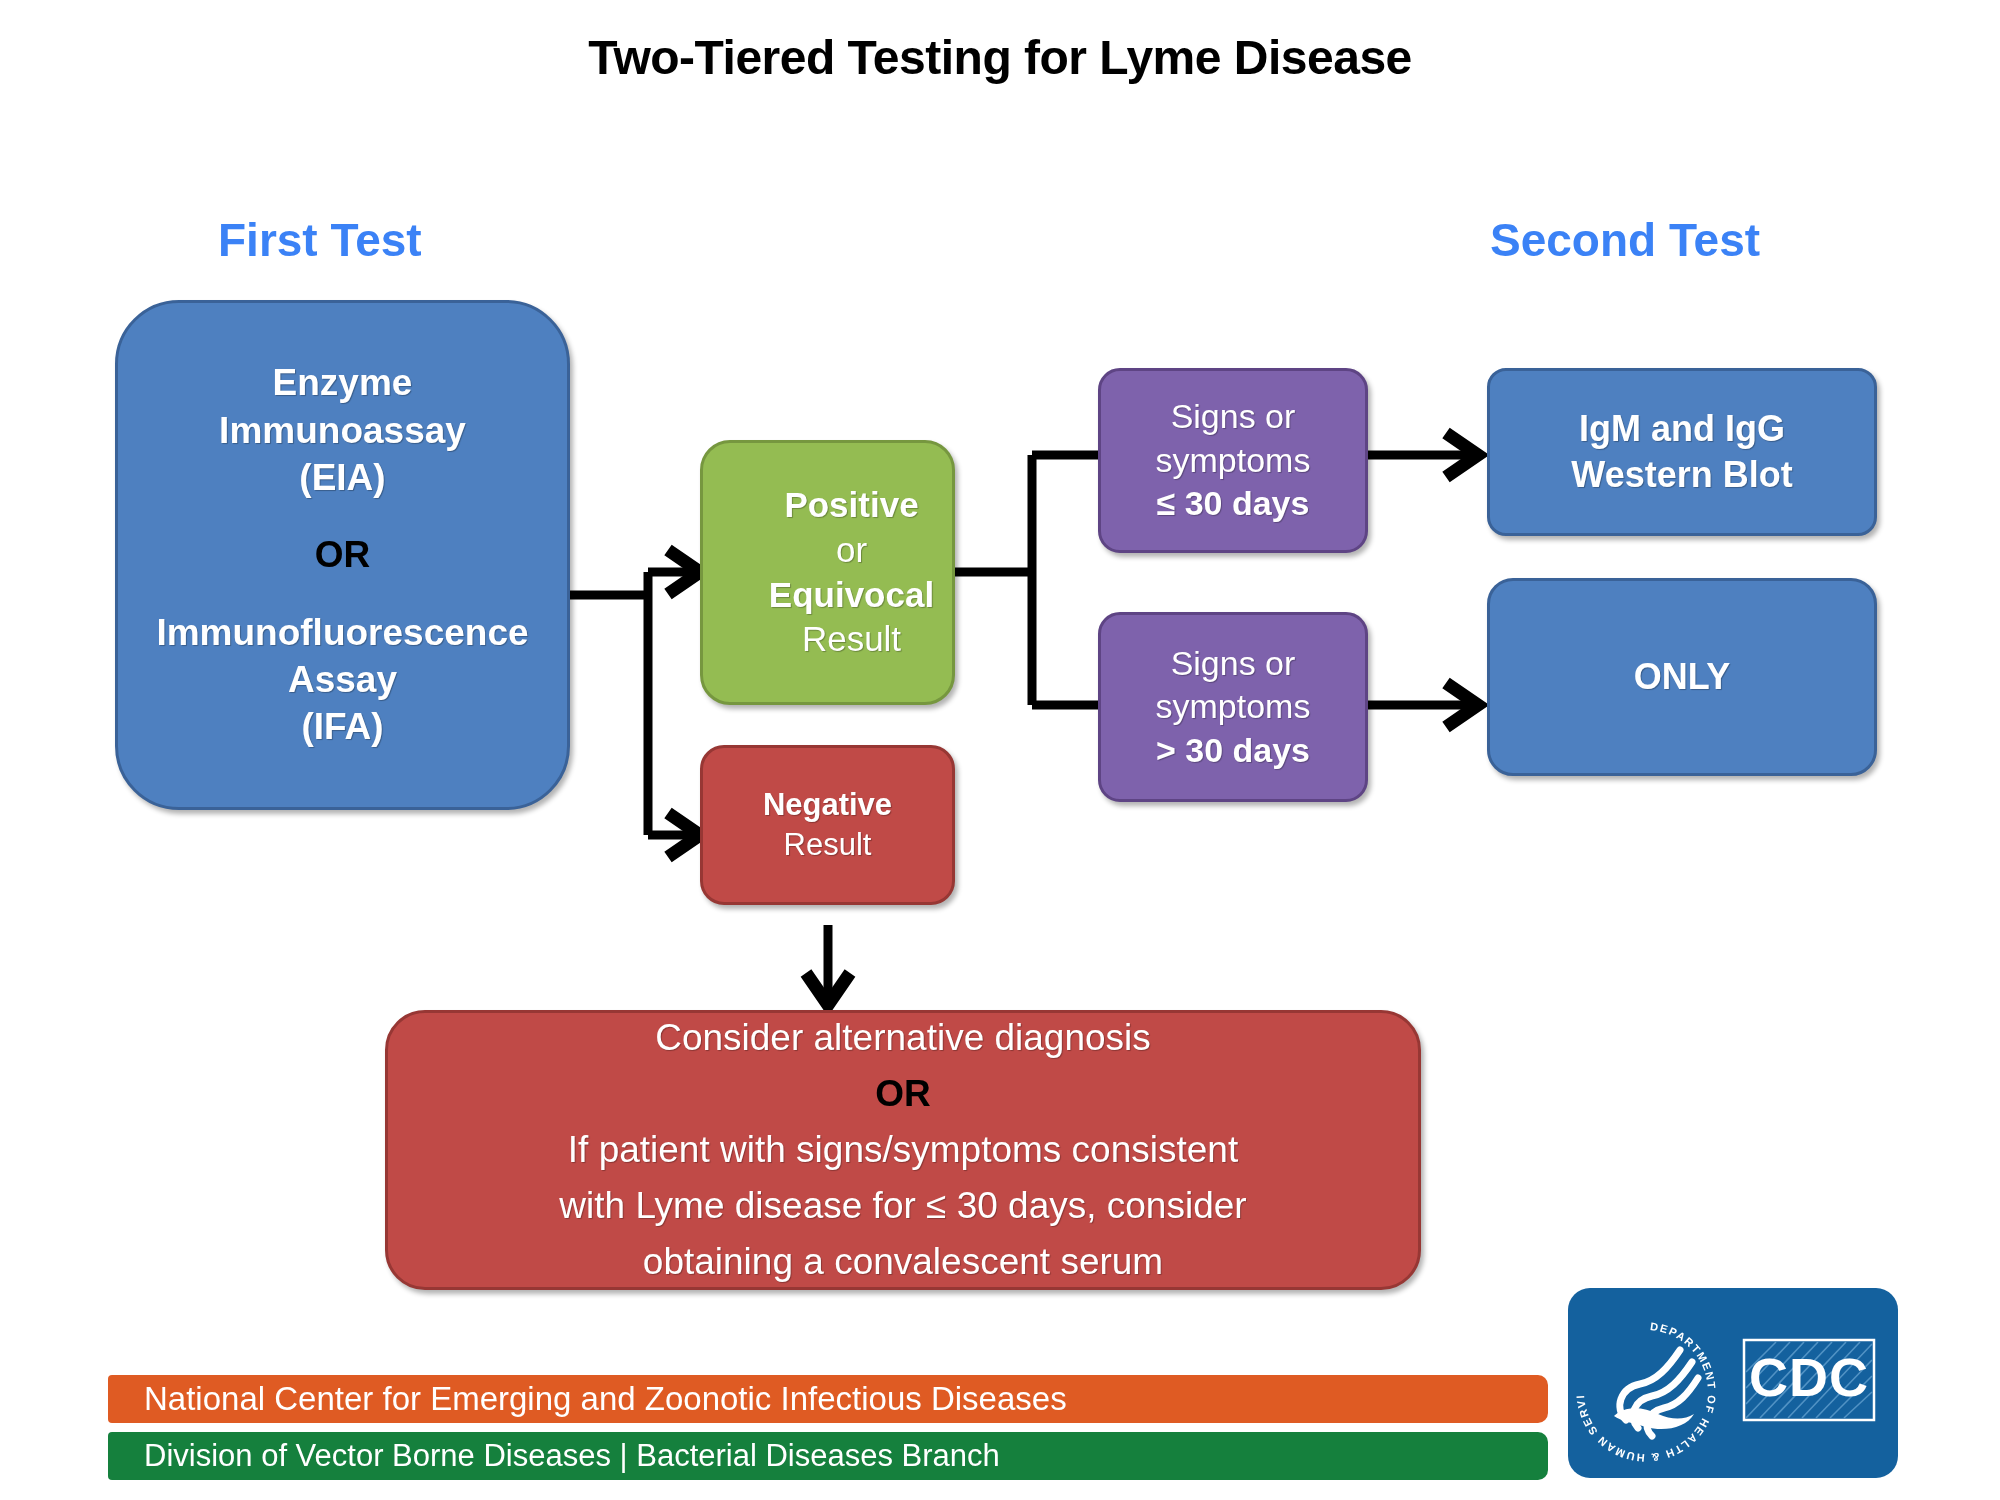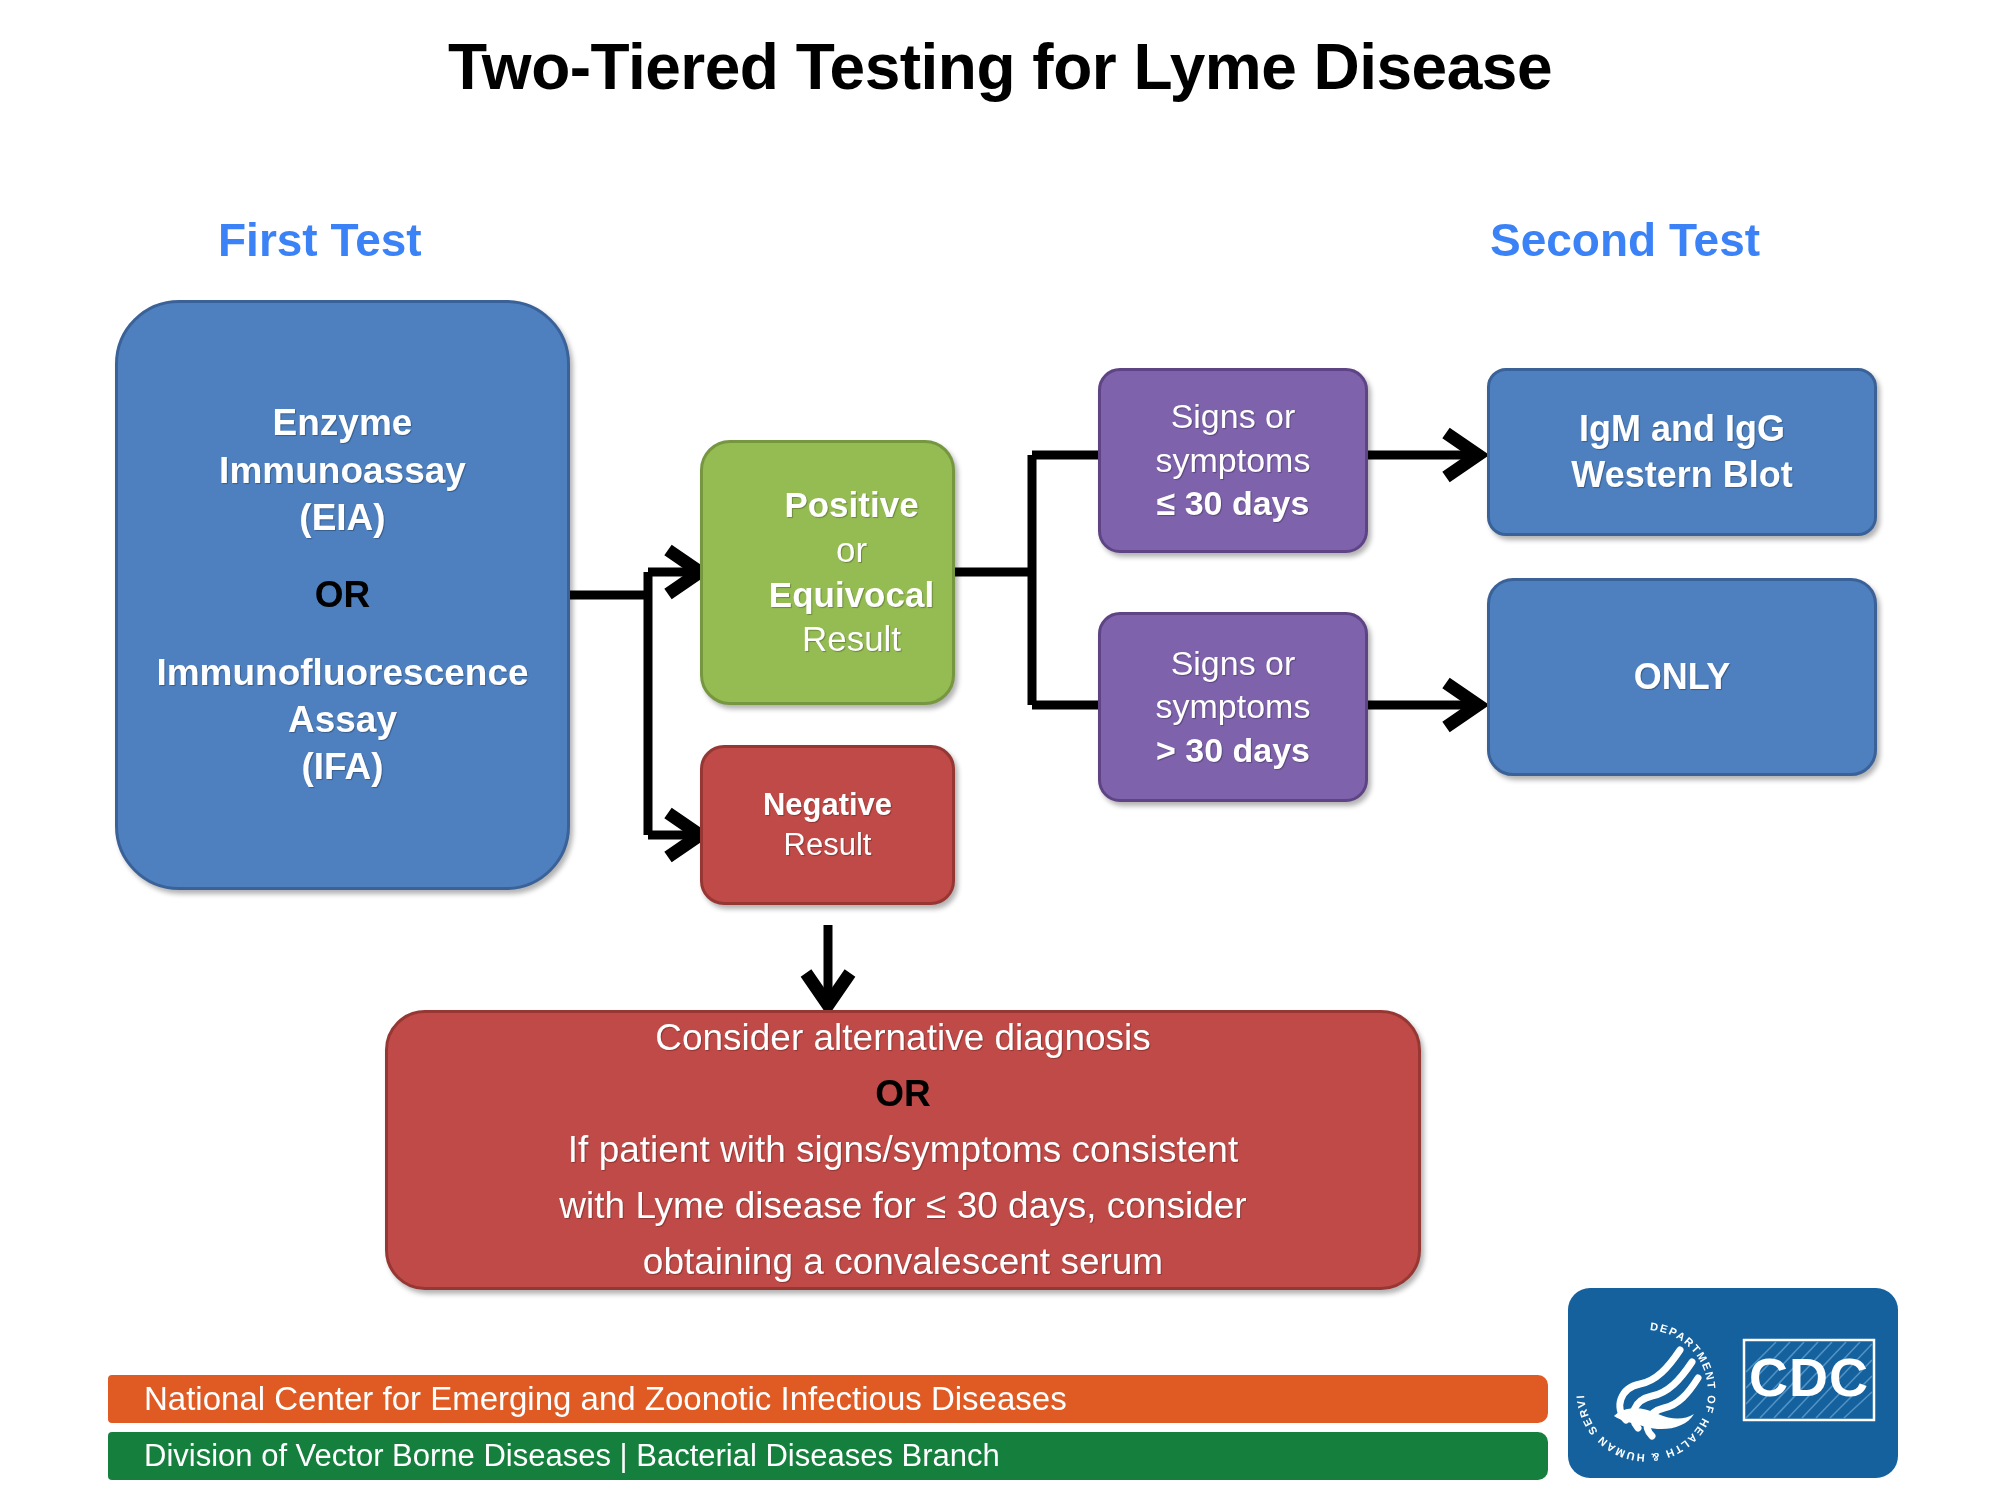--- a/index.html
+++ b/index.html
@@ -19,21 +19,21 @@
     overflow: hidden;
   }
 
   
   .title {
     position: absolute;
     left: 0;
     top: 30px;
     width: 2000px;
     text-align: center;
-    font-size: 64px;
+    font-size: 48px;
     font-weight: bold;
     color: #000000;
     letter-spacing: -0.5px;
     white-space: nowrap;
   }
   .tier-label {
     position: absolute;
     font-size: 46px;
     font-weight: bold;
     color: #3b82f6;
@@ -66,21 +66,21 @@
     text-shadow: none;
   }
 
   .blue   { background: #4E80C0; border: 3px solid #3A6298; }
   .green  { background: #94BC52; border: 3px solid #76973F; }
   .purple { background: #7E62AC; border: 3px solid #5E4484; }
   .red    { background: #C04A47; border: 3px solid #973734; }
 
   
   #node-first-test {
-    left: 115px;  top: 300px;  width: 455px; height: 590px;
+    left: 115px;  top: 300px;  width: 455px; height: 510px;
     border-radius: 64px;
     font-size: 37px;
   }
   #node-first-test .spacer { height: 30px; }
 
   #node-positive {
     left: 700px;  top: 440px;  width: 255px; height: 265px;
     border-radius: 30px;
     font-size: 35px;
     padding-left: 48px;

